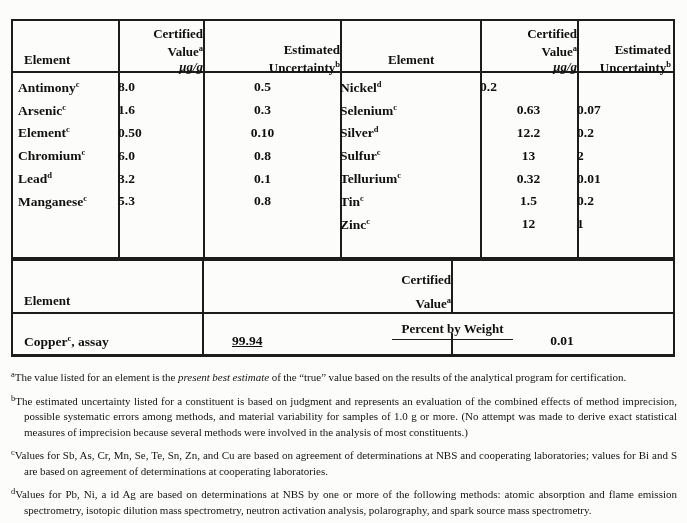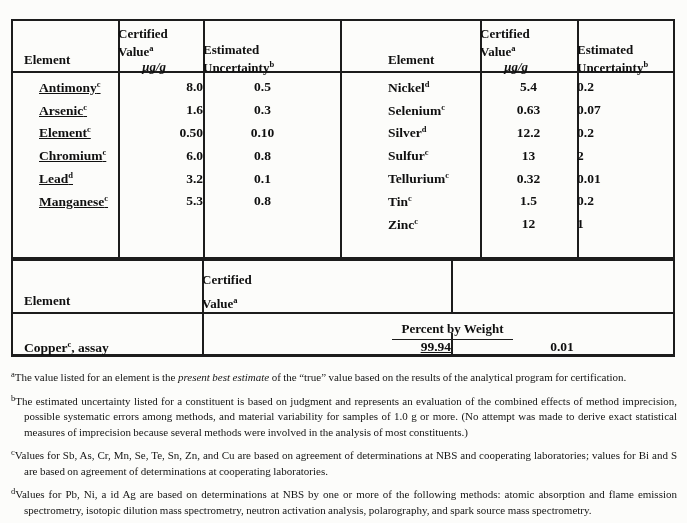--- a/index.html
+++ b/index.html
@@ -11,54 +11,54 @@
   
   .tbl { position:absolute; box-sizing:border-box; border:2px solid #1c1c1c; background:transparent; }
   .vline { position:absolute; top:0; bottom:0; width:1.5px; background:#1c1c1c; }
   .vseg  { position:absolute; width:1.5px; background:#1c1c1c; }
   .hsep  { position:absolute; left:0; right:0; height:2px; background:#1c1c1c; }
 
   
   .t1 { left:11px; top:19px; width:664px; height:240px; }
   .t1 .v1{left:105px}.t1 .v2{left:190px}.t1 .v3{left:327px}.t1 .v4{left:467px}.t1 .v5{left:564px}
   .t1 .hsep { top:50px; }
-  .hcell { position:absolute; font-weight:bold; font-size:13px; line-height:15px; text-align:left; }
+  .hcell { position:absolute; font-weight:bold; font-size:13px; line-height:15px; text-align:right; }
   .t1 .h-el-l { left:11px;  top:31px; text-align:left; }
   .t1 .h-ct-l { left:105px; width:85px;  top:5px;  }
   .t1 .h-un-l { left:190px; width:137px; top:21px; }
   .t1 .h-el-r { left:375px; top:31px; text-align:left; }
   .t1 .h-ct-r { left:467px; width:97px;  top:5px;  }
   .t1 .h-un-r { left:564px; width:94px;  top:21px; }
   .unit { font-style:italic;margin-left:24px; }
   .rows { position:absolute; top:52px; padding-top:3px; }
   .rows-l { left:0;   width:327px; }
   .rows-r { left:327px; width:333px; }
   .trow { display:flex; height:22.8px; align-items:center; font-size:13.5px; font-weight:bold; }
-  .rows-l .c-el { width:105px; padding-left:26px; box-sizing:border-box;text-decoration:underline; }
-  .rows-l .c-va { width:85px;  text-align:right; }
+  .rows-l .c-el { width:105px; padding-left:5px; box-sizing:border-box; }
+  .rows-l .c-va { width:85px;  text-align:left; }
   .rows-l .c-un { width:119px; text-align:center; }
-  .rows-r .c-el { width:140px; padding-left:48px; box-sizing:border-box; }
+  .rows-r .c-el { width:140px; box-sizing:border-box; }
   .rows-r .c-va { width:97px;  text-align:center; }
   .rows-r .c-un { width:92px;  }
   .sup { font-size:8.5px; vertical-align:5px; }
 
   
   .t2 { left:11px; top:259px; width:664px; height:98px; border-bottom-width:3px; }
   .t2 .v1 { left:189px; }
   .t2 .v2a { left:438px; top:0; height:51px; }
   .t2 .v2b { left:438px; top:72px; bottom:0; }
   .t2 .hsep { top:51px; }
   .t2 .h2-el { left:11px; top:32px; text-align:left; }
   .t2 .h2-ct { left:189px; width:249px; top:8px; line-height:21px; }
   .t2 .h2-un { left:438px; width:222px; top:32px; }
   .pbw-wrap { position:absolute; left:219px; right:0; top:58px; text-align:center; }
   .pbw { display:inline-block; font-weight:bold; font-size:13px; border-bottom:1.5px solid #1c1c1c; padding:0 9px 2px 9px; }
-  .t2row { position:absolute; left:0; top:76px; width:660px; display:flex; align-items:center; height:20px; font-size:13.5px; font-weight:bold; }
+  .t2row { position:absolute; left:0; top:70px; width:660px; display:flex; align-items:center; height:20px; font-size:13.5px; font-weight:bold; }
   .t2row .c2-el { width:189px; padding-left:11px; box-sizing:border-box; }
-  .t2row .c2-va { width:249px; text-align:right; padding-left:30px; box-sizing:border-box;text-decoration:underline; }
+  .t2row .c2-va { width:249px; text-align:left; padding-left:30px; box-sizing:border-box;text-decoration:underline; }
   .t2row .c2-un { width:222px; text-align:center; }
 
   
   .footnotes { position:absolute; left:11px; width:666px; top:367px;
                font-size:11px; line-height:15.5px; text-align:justify;
                word-spacing:-0.3px; color:#141414; }
   .footnotes p { margin:0 0 5px 0; padding-left:13px; text-indent:-13px; }
   .fm  { font-size:8.5px; vertical-align:4px; }
   .footnotes i { font-style:italic; }
 </style>
@@ -126,21 +126,20 @@
       <div class="trow">
         <div class="c-el"><span>Manganese</span><span class="sup">c</span></div>
         <div class="c-va">5.3</div>
         <div class="c-un">0.8</div>
       </div>
     </div>
 
     <div class="rows rows-r">
       <div class="trow">
         <div class="c-el"><span>Nickel</span><span class="sup">d</span></div>
-        <div class="c-va">5.4</div>
         <div class="c-un">0.2</div>
       </div>
       <div class="trow">
         <div class="c-el"><span>Selenium</span><span class="sup">c</span></div>
         <div class="c-va">0.63</div>
         <div class="c-un">0.07</div>
       </div>
       <div class="trow">
         <div class="c-el"><span>Silver</span><span class="sup">d</span></div>
         <div class="c-va">12.2</div>

